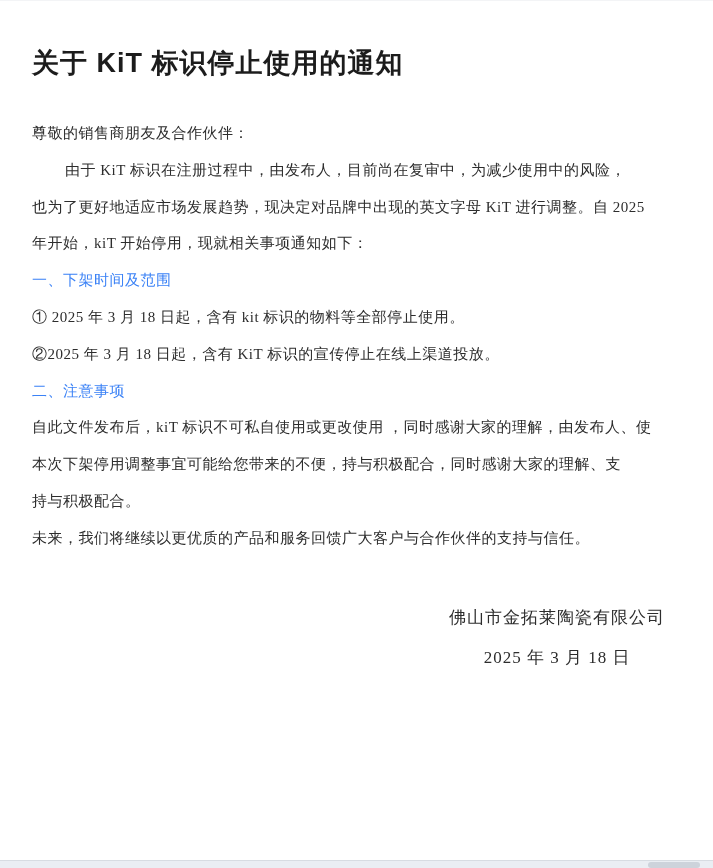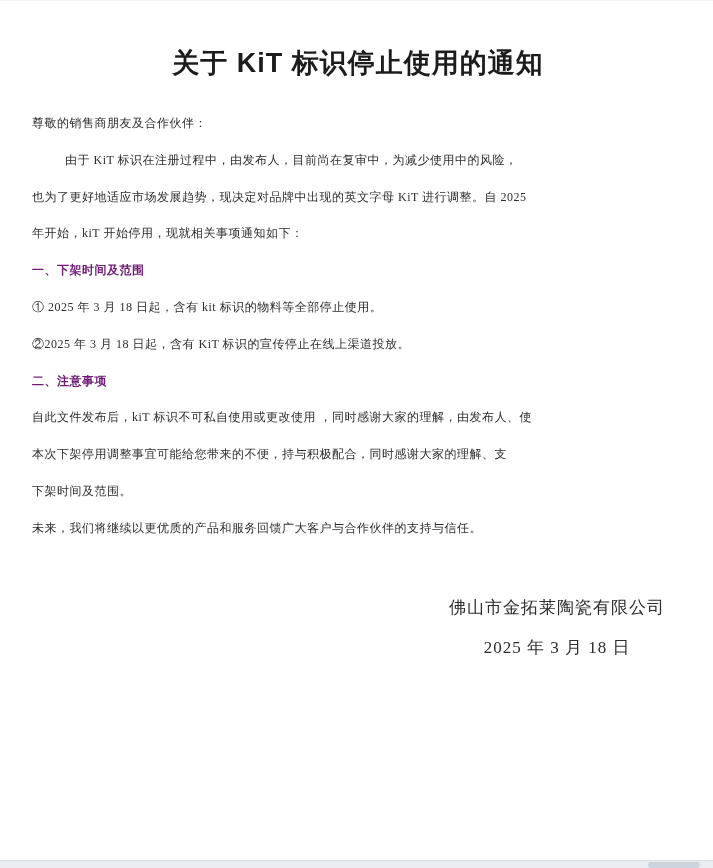--- a/index.html
+++ b/index.html
@@ -17,42 +17,41 @@
     font-family: "Liberation Serif", "DejaVu Serif", serif;
     color: #2d2d2d;
   }
   .doc {
     padding: 0 29px 0 32px;
   }
   .title {
     margin-top: 42px;
     height: 40px;
     line-height: 40px;
-    text-align: center;
     font-size: 27px;
     font-weight: 700;
     letter-spacing: 1px;
     color: #1c1c1c;
     font-family: "Liberation Sans", "DejaVu Sans", sans-serif;
   }
   .bodytext {
-    margin-top: 22px;
-    font-size: 12px;
+    margin-top: 32px;
+    font-size: 15px;
     line-height: 36.8px;
   }
   .line {
     white-space: pre;
     letter-spacing: 0.5px;
   }
   .indent {
     padding-left: 33px;
   }
   .heading {
-    font-weight: 700;
-    color: #701a75;
+    font-weight: 400;
+    color: #3b82f6;
     font-family: "Liberation Sans", "DejaVu Sans", sans-serif;
     letter-spacing: 0.5px;
     white-space: pre;
   }
   .signature {
     margin-left: 337px;
     width: 376px;
     margin-top: 41px;
     text-align: center;
     font-size: 17px;
@@ -99,21 +98,21 @@
 
       <div class="line heading">一、下架时间及范围</div>
 
       <div class="line">① 2025 年 3 月 18 日起，含有 kit 标识的物料等全部停止使用。</div>
       <div class="line">②2025 年 3 月 18 日起，含有 KiT 标识的宣传停止在线上渠道投放。</div>
 
       <div class="line heading">二、注意事项</div>
 
       <div class="line">自此文件发布后，kiT 标识不可私自使用或更改使用 ，同时感谢大家的理解，由发布人、使</div>
       <div class="line">本次下架停用调整事宜可能给您带来的不便，持与积极配合，同时感谢大家的理解、支</div>
-      <div class="line">下架时间及范围。</div>
+      <div class="line">持与积极配合。</div>
       <div class="line">未来，我们将继续以更优质的产品和服务回馈广大客户与合作伙伴的支持与信任。</div>
     </div>
 
     <div class="signature">
       <div class="sig-line">佛山市金拓莱陶瓷有限公司</div>
       <div class="sig-line">2025 年 3 月 18 日</div>
     </div>
   </div>
 
   <div class="bottom-bar">

